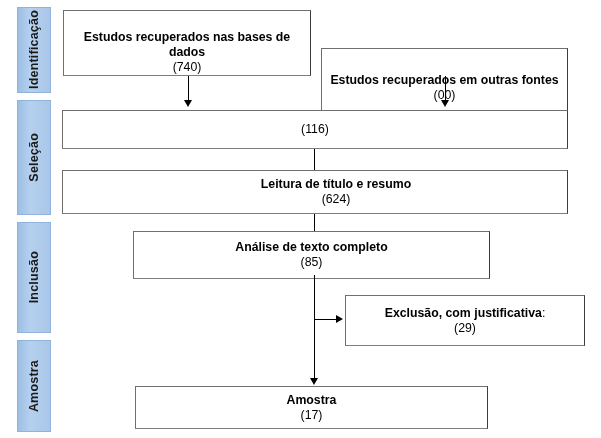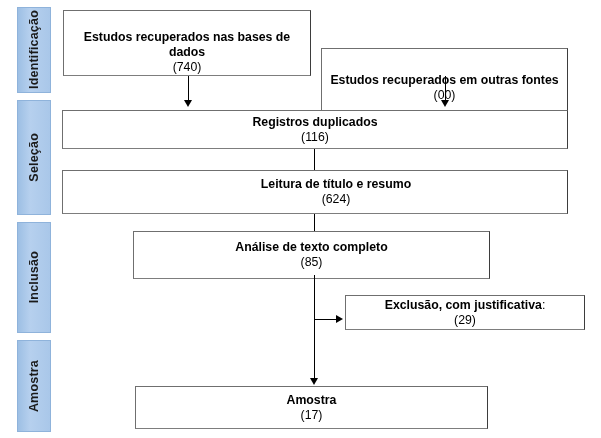--- a/index.html
+++ b/index.html
@@ -127,21 +127,20 @@
     <div class="box-count">(00)</div>
   </div>
 
   <div class="vline" style="left:188px; top:76px; height:25px;"></div>
   <div class="arrow-down" style="left:183.5px; top:100px;"></div>
 
   <div class="vline" style="left:445px; top:76px; height:25px;"></div>
   <div class="arrow-down" style="left:440.5px; top:100px;"></div>
 
   <div class="box" style="left:62px; top:110px; width:506px; height:39px;">
-    <div class="box-title">Registros duplicados</div>
     <div class="box-count">(116)</div>
   </div>
 
   <div class="vline" style="left:314px; top:149px; height:21px;"></div>
 
   <div class="box" style="left:62px; top:170px; width:506px; height:44px;padding-left:42px;">
     <div class="box-title">Leitura de título e resumo</div>
     <div class="box-count">(624)</div>
   </div>
 
@@ -151,21 +150,21 @@
     <div class="box-title">Análise de texto completo</div>
     <div class="box-count">(85)</div>
   </div>
 
   <div class="vline" style="left:314px; top:275px; height:104px;"></div>
   <div class="arrow-down" style="left:309.5px; top:378px;"></div>
 
   <div class="hline" style="left:315px; top:319px; width:22px;"></div>
   <div class="arrow-right" style="left:336px; top:314.5px;"></div>
 
-  <div class="box" style="left:345px; top:295px; width:240px; height:35px;">
+  <div class="box" style="left:345px; top:295px; width:240px; height:51px;">
     <div class="box-title"><span>Exclusão, com justificativa</span><span class="plain">:</span></div>
     <div class="box-count">(29)</div>
   </div>
 
   <div class="box" style="left:135px; top:386px; width:353px; height:43px;">
     <div class="box-title">Amostra</div>
     <div class="box-count">(17)</div>
   </div>
 
 </div>

